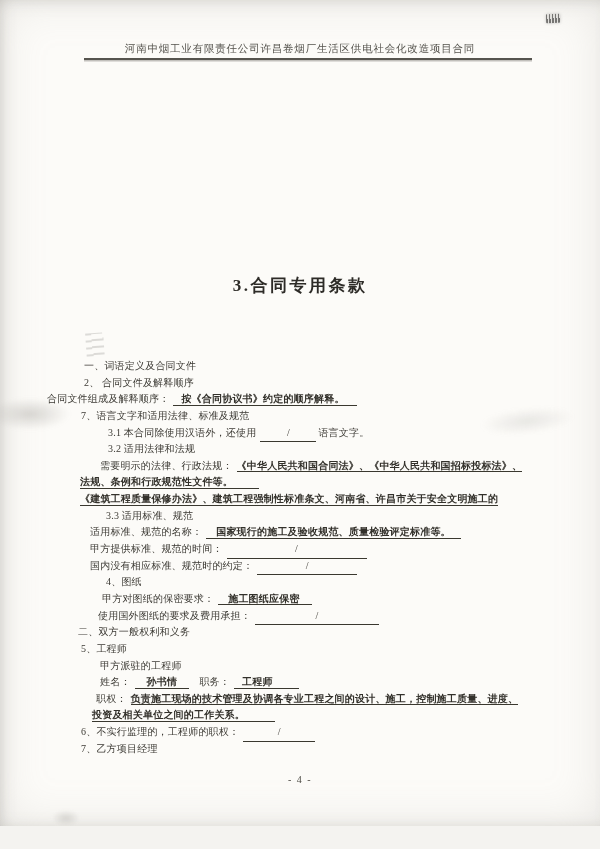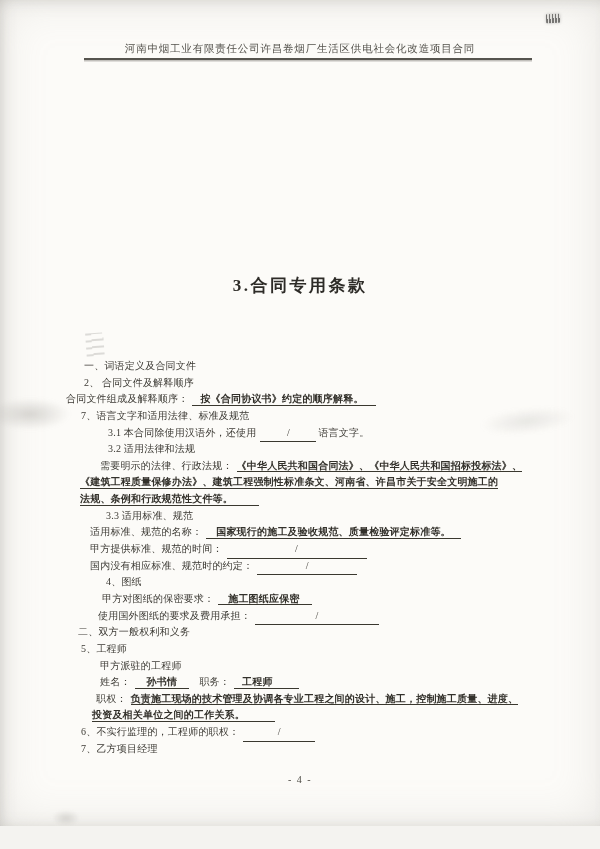--- a/index.html
+++ b/index.html
@@ -95,27 +95,27 @@
   <div class="smudge smudge-a"></div>
   <div class="smudge smudge-b"></div>
   <div class="smudge smudge-c"></div>
   <div class="smudge smudge-d"></div>
 
   <h1 class="section-title">3.合同专用条款</h1>
 
   <div class="clauses">
       <div class="line" style="padding-left: 84px;"><span class="t">一、词语定义及合同文件</span></div>
       <div class="line" style="padding-left: 84px;"><span class="t">2、 合同文件及解释顺序</span></div>
-      <div class="line" style="padding-left: 66px;"><span class="t">合同文件组成及解释顺序：</span><span class="u" style="padding-left: 8px; padding-right: 12px;">按《合同协议书》约定的顺序解释。</span></div>
+      <div class="line" style="padding-left: 47px;"><span class="t">合同文件组成及解释顺序：</span><span class="u" style="padding-left: 8px; padding-right: 12px;">按《合同协议书》约定的顺序解释。</span></div>
       <div class="line" style="padding-left: 81px;"><span class="t">7、语言文字和适用法律、标准及规范</span></div>
       <div class="line" style="padding-left: 108px;"><span class="t">3.1 本合同除使用汉语外，还使用</span><span class="blank" style="width: 56px;">/</span><span class="t">语言文字。</span></div>
       <div class="line" style="padding-left: 108px;"><span class="t">3.2 适用法律和法规</span></div>
       <div class="line" style="padding-left: 100px;"><span class="t">需要明示的法律、行政法规：</span><span class="u">《中华人民共和国合同法》、《中华人民共和国招标投标法》、</span></div>
+      <div class="line" style="padding-left: 76px;"><span class="u" style="padding-right: 26px;">法规、条例和行政规范性文件等。</span></div>
       <div class="line" style="padding-left: 76px;"><span class="u">《建筑工程质量保修办法》、建筑工程强制性标准条文、河南省、许昌市关于安全文明施工的</span></div>
-      <div class="line" style="padding-left: 76px;"><span class="u" style="padding-right: 26px;">法规、条例和行政规范性文件等。</span></div>
       <div class="line" style="padding-left: 106px;"><span class="t">3.3 适用标准、规范</span></div>
       <div class="line" style="padding-left: 90px;"><span class="t">适用标准、规范的名称：</span><span class="u" style="padding-left: 10px; padding-right: 10px;">国家现行的施工及验收规范、质量检验评定标准等。</span></div>
       <div class="line" style="padding-left: 90px;"><span class="t">甲方提供标准、规范的时间：</span><span class="blank" style="width: 140px;">/</span></div>
       <div class="line" style="padding-left: 90px;"><span class="t">国内没有相应标准、规范时的约定：</span><span class="blank" style="width: 100px;">/</span></div>
       <div class="line" style="padding-left: 106px;"><span class="t">4、图纸</span></div>
       <div class="line" style="padding-left: 90px; margin-left: 12px;"><span class="t">甲方对图纸的保密要求：</span><span class="u" style="padding-left: 10px; padding-right: 12px;">施工图纸应保密</span></div>
       <div class="line" style="padding-left: 98px;"><span class="t">使用国外图纸的要求及费用承担：</span><span class="blank" style="width: 124px;">/</span></div>
       <div class="line" style="padding-left: 78px;"><span class="t">二、双方一般权利和义务</span></div>
       <div class="line" style="padding-left: 81px;"><span class="t">5、工程师</span></div>
       <div class="line" style="padding-left: 100px;"><span class="t">甲方派驻的工程师</span></div>

